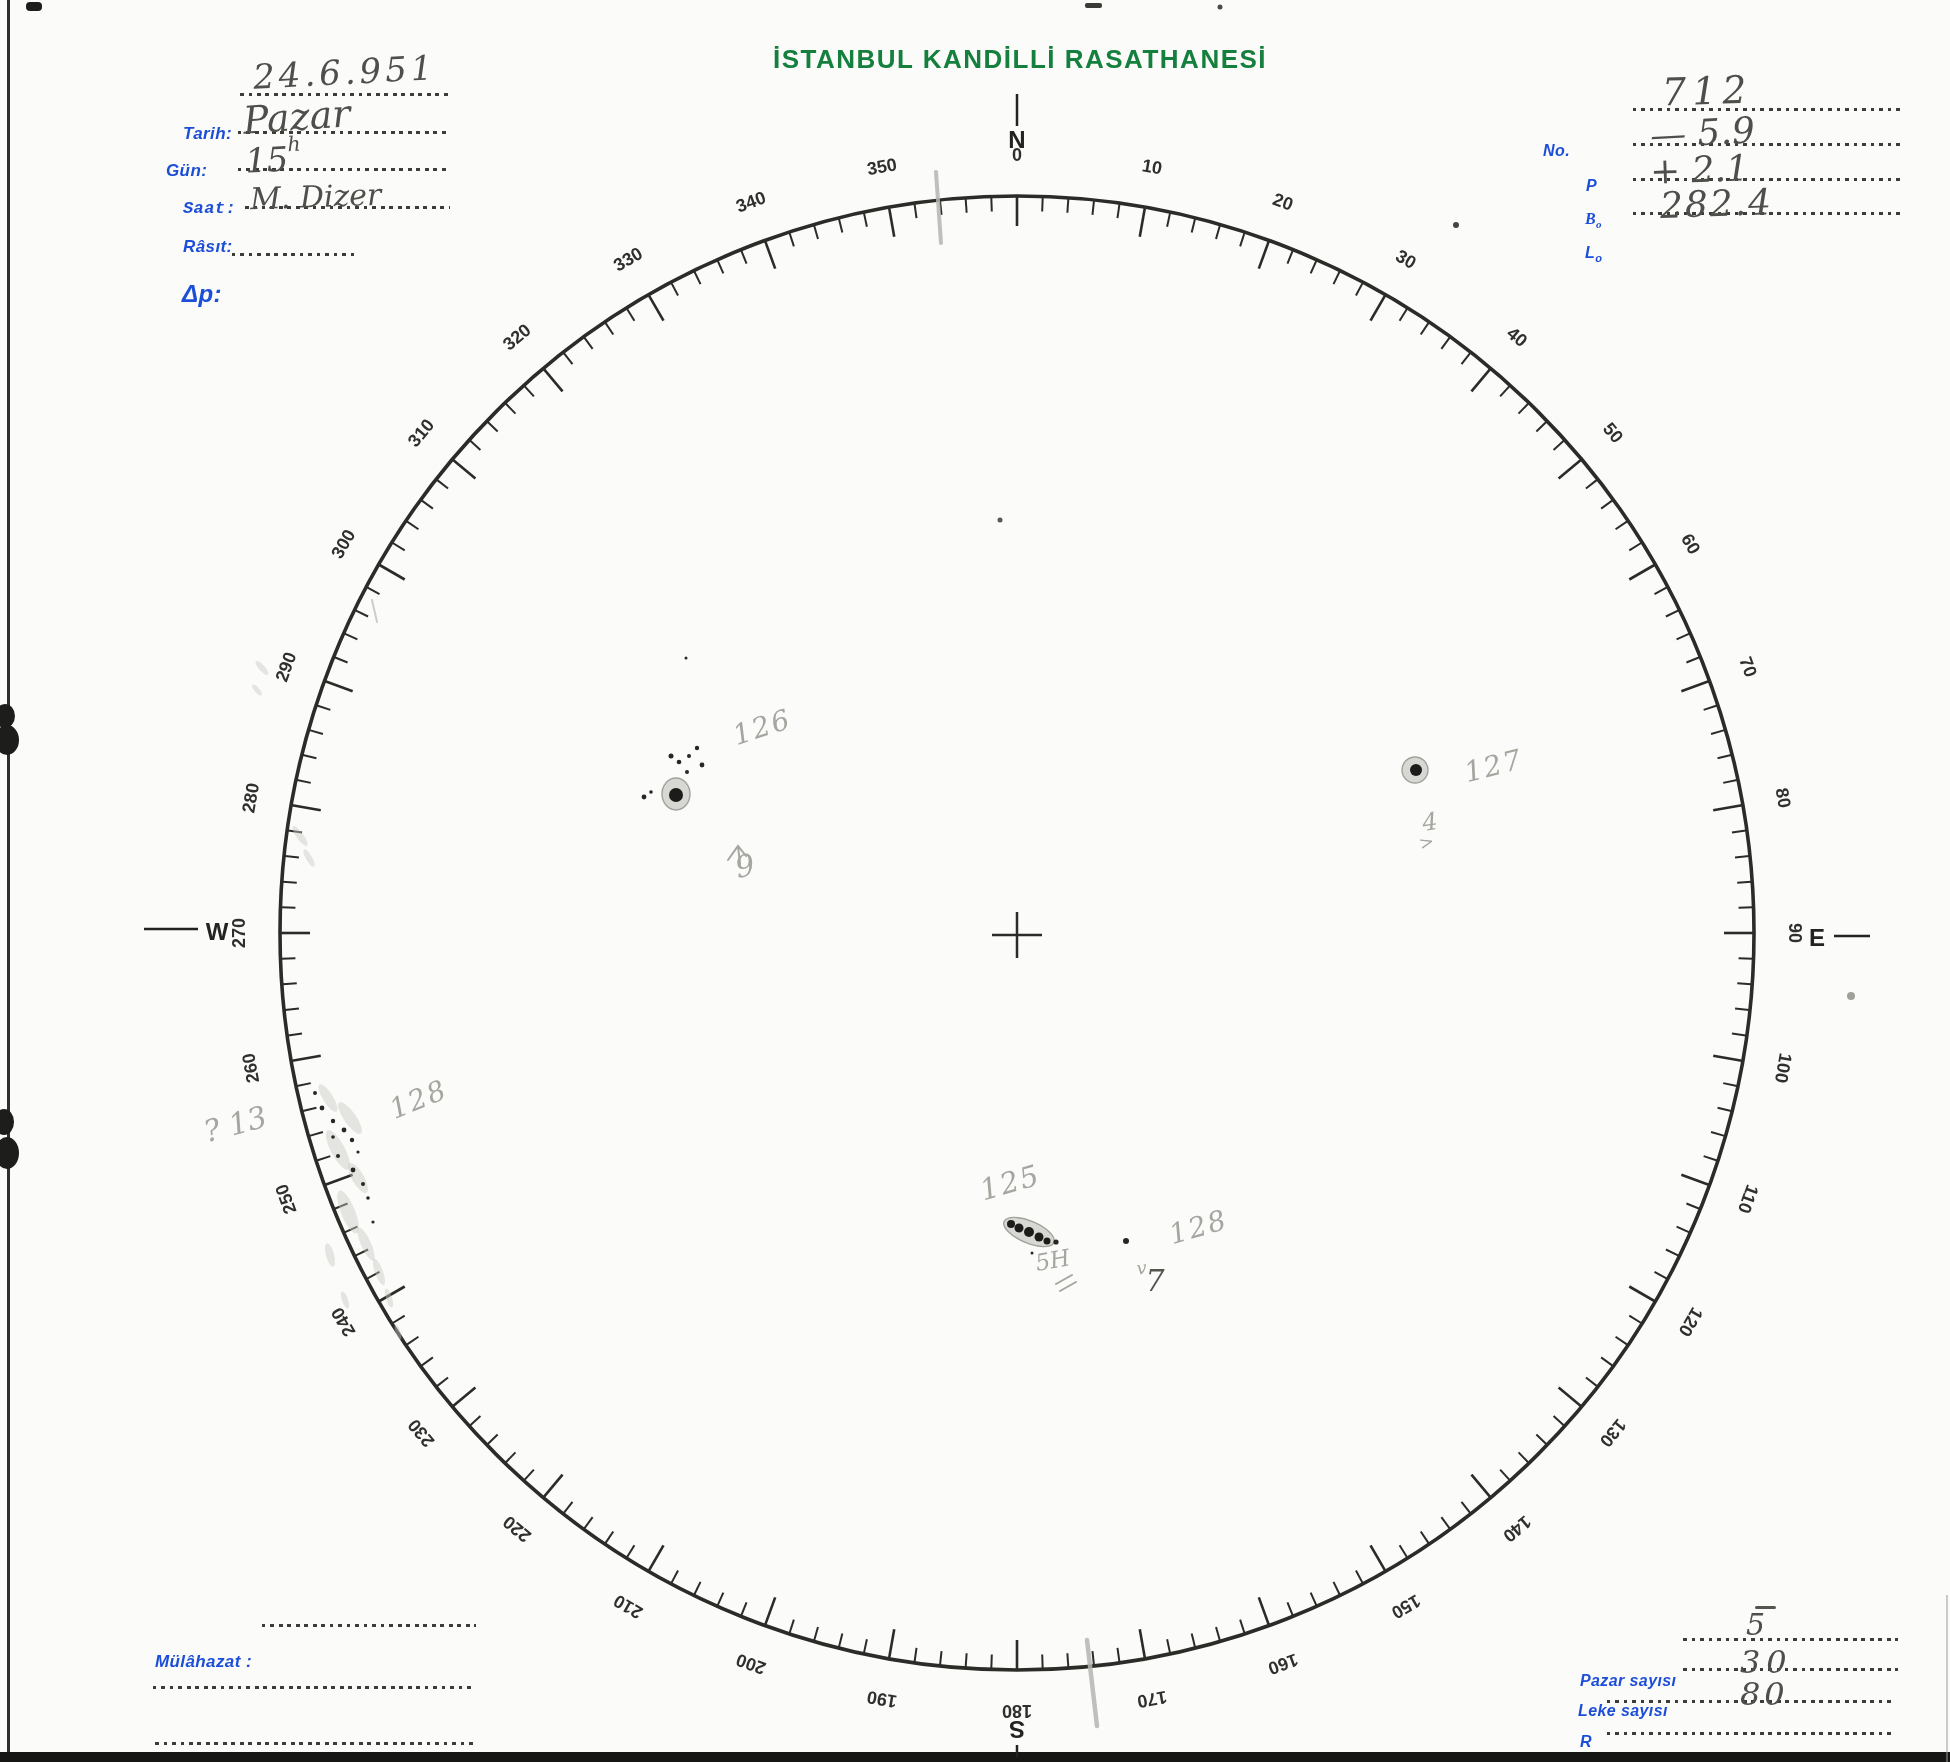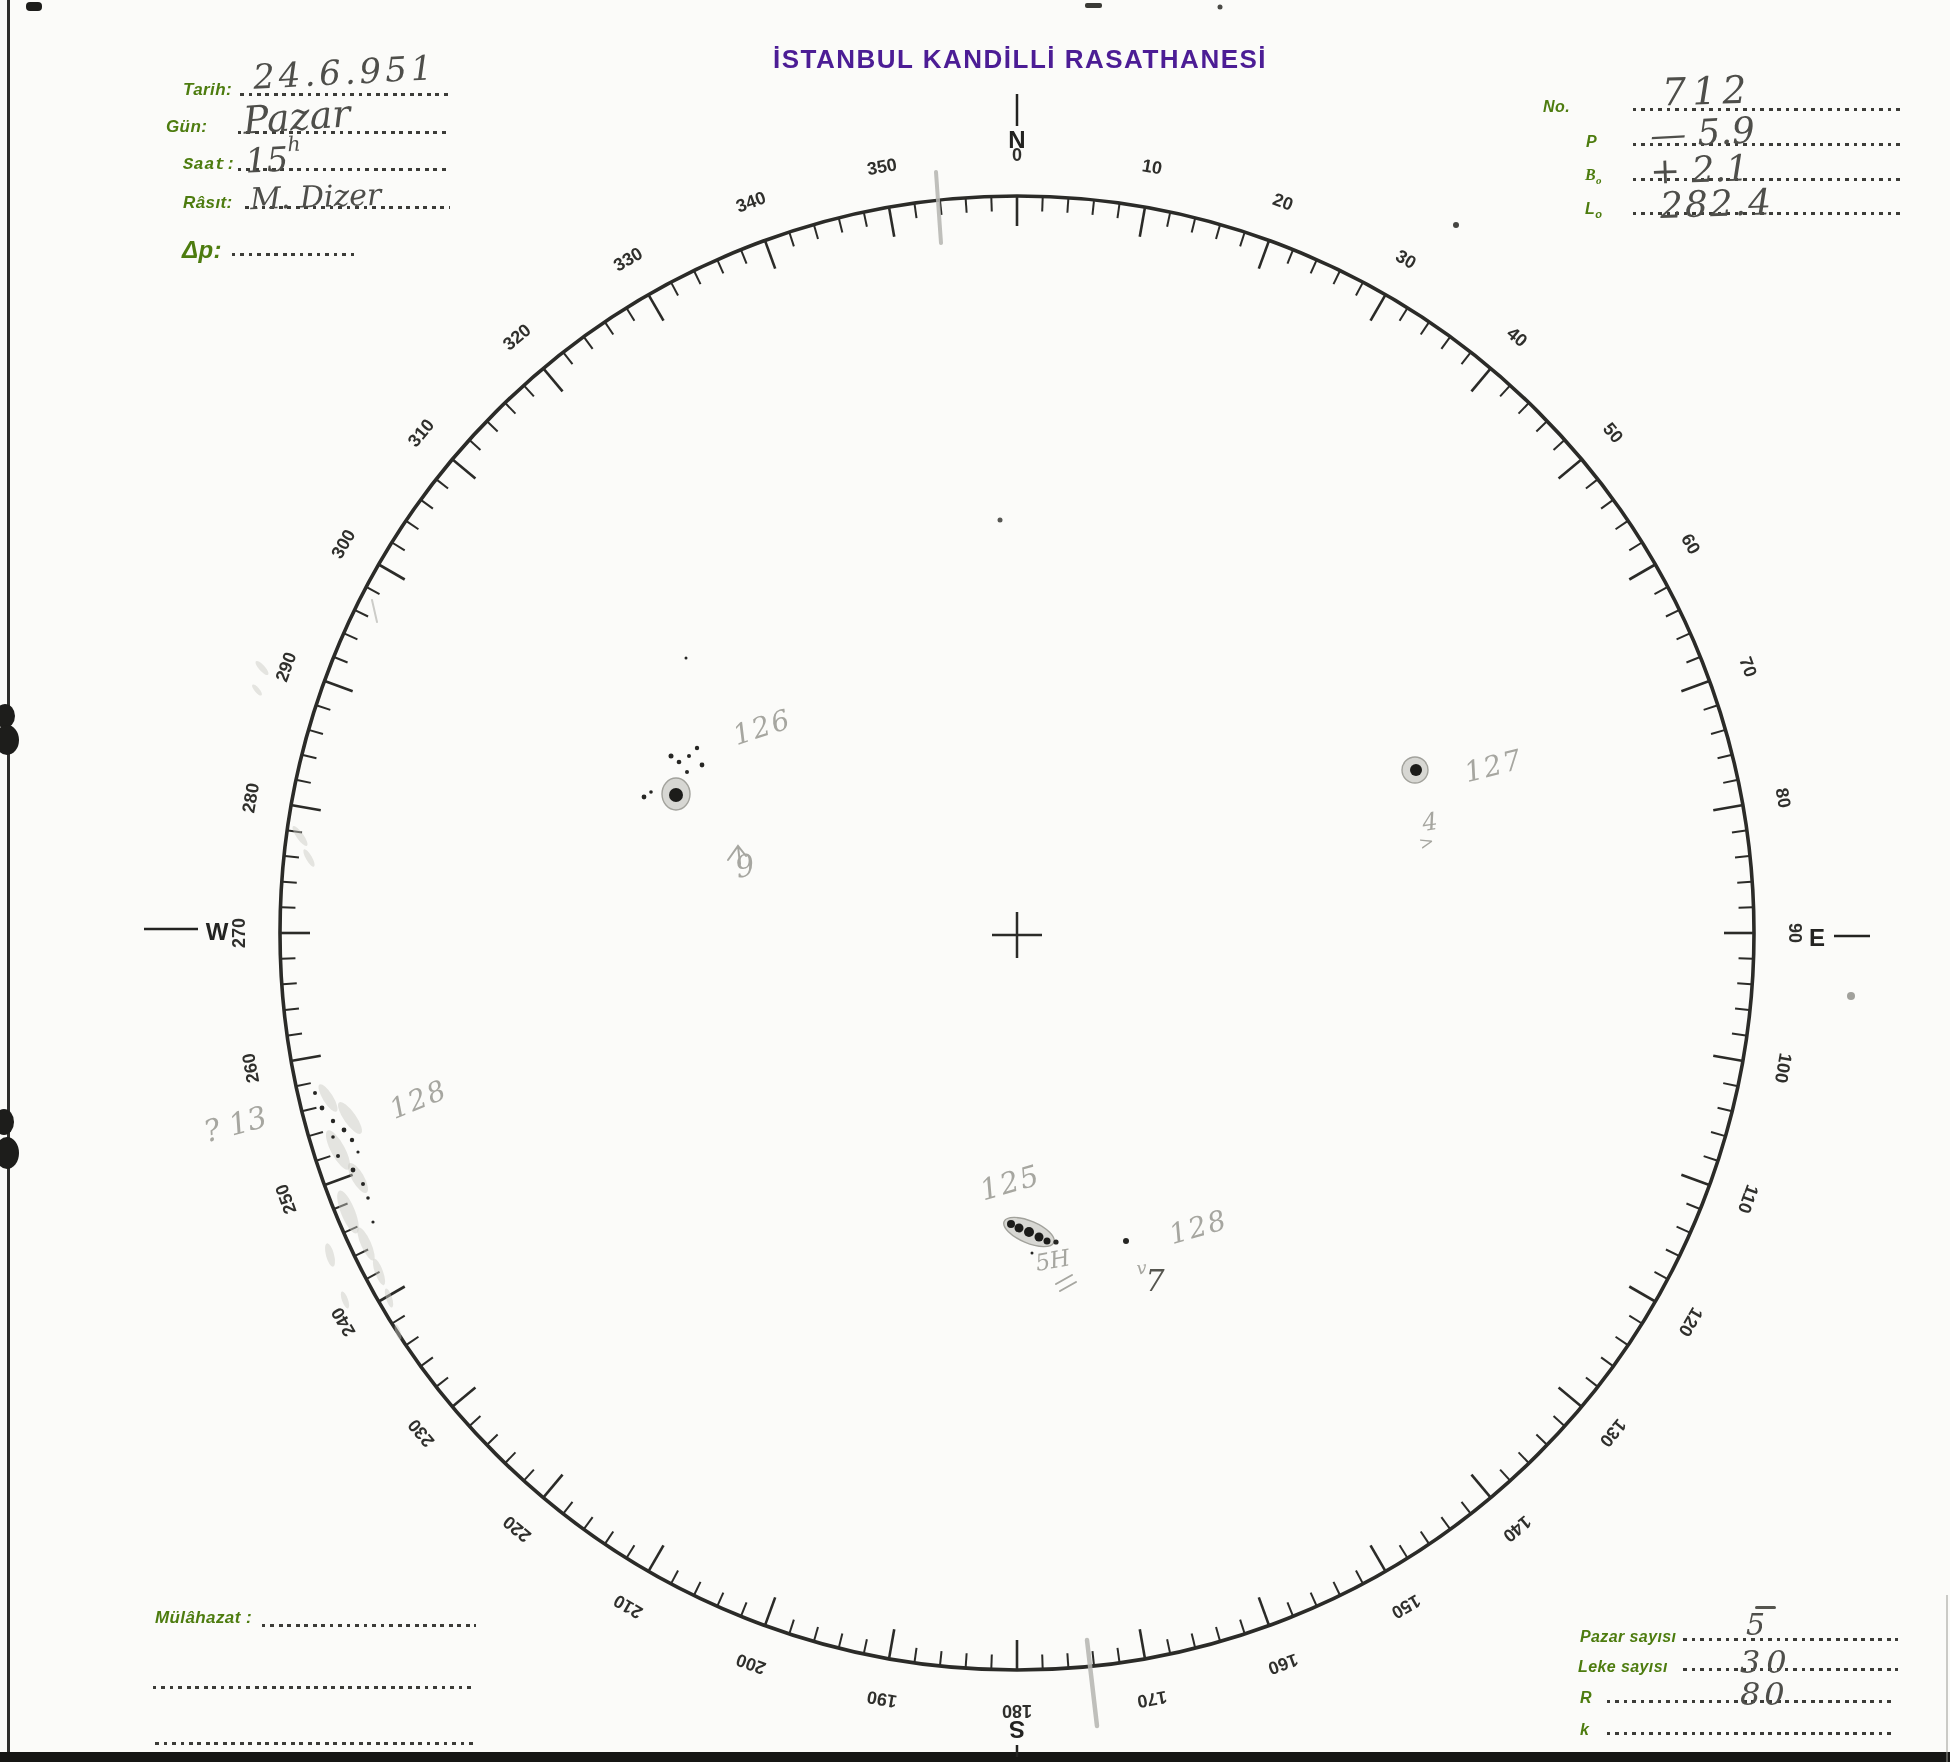--- a/index.html
+++ b/index.html
@@ -1,21 +1,21 @@
 <!DOCTYPE html>
 <html><head>
 <meta charset="utf-8">
 <style>
   html,body{margin:0;padding:0;background:#e8e8e6;}
   .page{position:relative;width:1950px;height:1762px;background:#fbfbf9;overflow:hidden;
         font-family:"Liberation Sans",sans-serif;}
   .title{position:absolute;left:620px;top:44px;width:800px;text-align:center;
-         font:700 26px "Liberation Sans",sans-serif;letter-spacing:1.5px;color:#4c1d95;}
+         font:700 26px "Liberation Sans",sans-serif;letter-spacing:1.5px;color:#15803d;}
   .flabel{position:absolute;font:italic 700 17px "Liberation Sans",sans-serif;
-          color:#4d7c0f;letter-spacing:.4px;white-space:nowrap;}
+          color:#1d4ed8;letter-spacing:.4px;white-space:nowrap;margin-top:44px;}
   .flabel sub{font-size:11px;}
   .flabel-sm{font-size:16px;}
   .dotline{position:absolute;height:2.5px;
            background-image:repeating-linear-gradient(90deg,#3c3c38 0 3.5px,transparent 3.5px 8.5px);}
   .hw{position:absolute;font-family:"DejaVu Serif",serif;font-style:italic;
       color:#4e4e4a;white-space:nowrap;line-height:1;}
   .hw sup{font-size:60%;position:relative;top:-.35em;}
   .overbar{position:absolute;height:3px;background:#55554f;border-radius:2px;}
   svg text.pencil{font-family:"DejaVu Serif",serif;font-style:italic;}
 </style>

